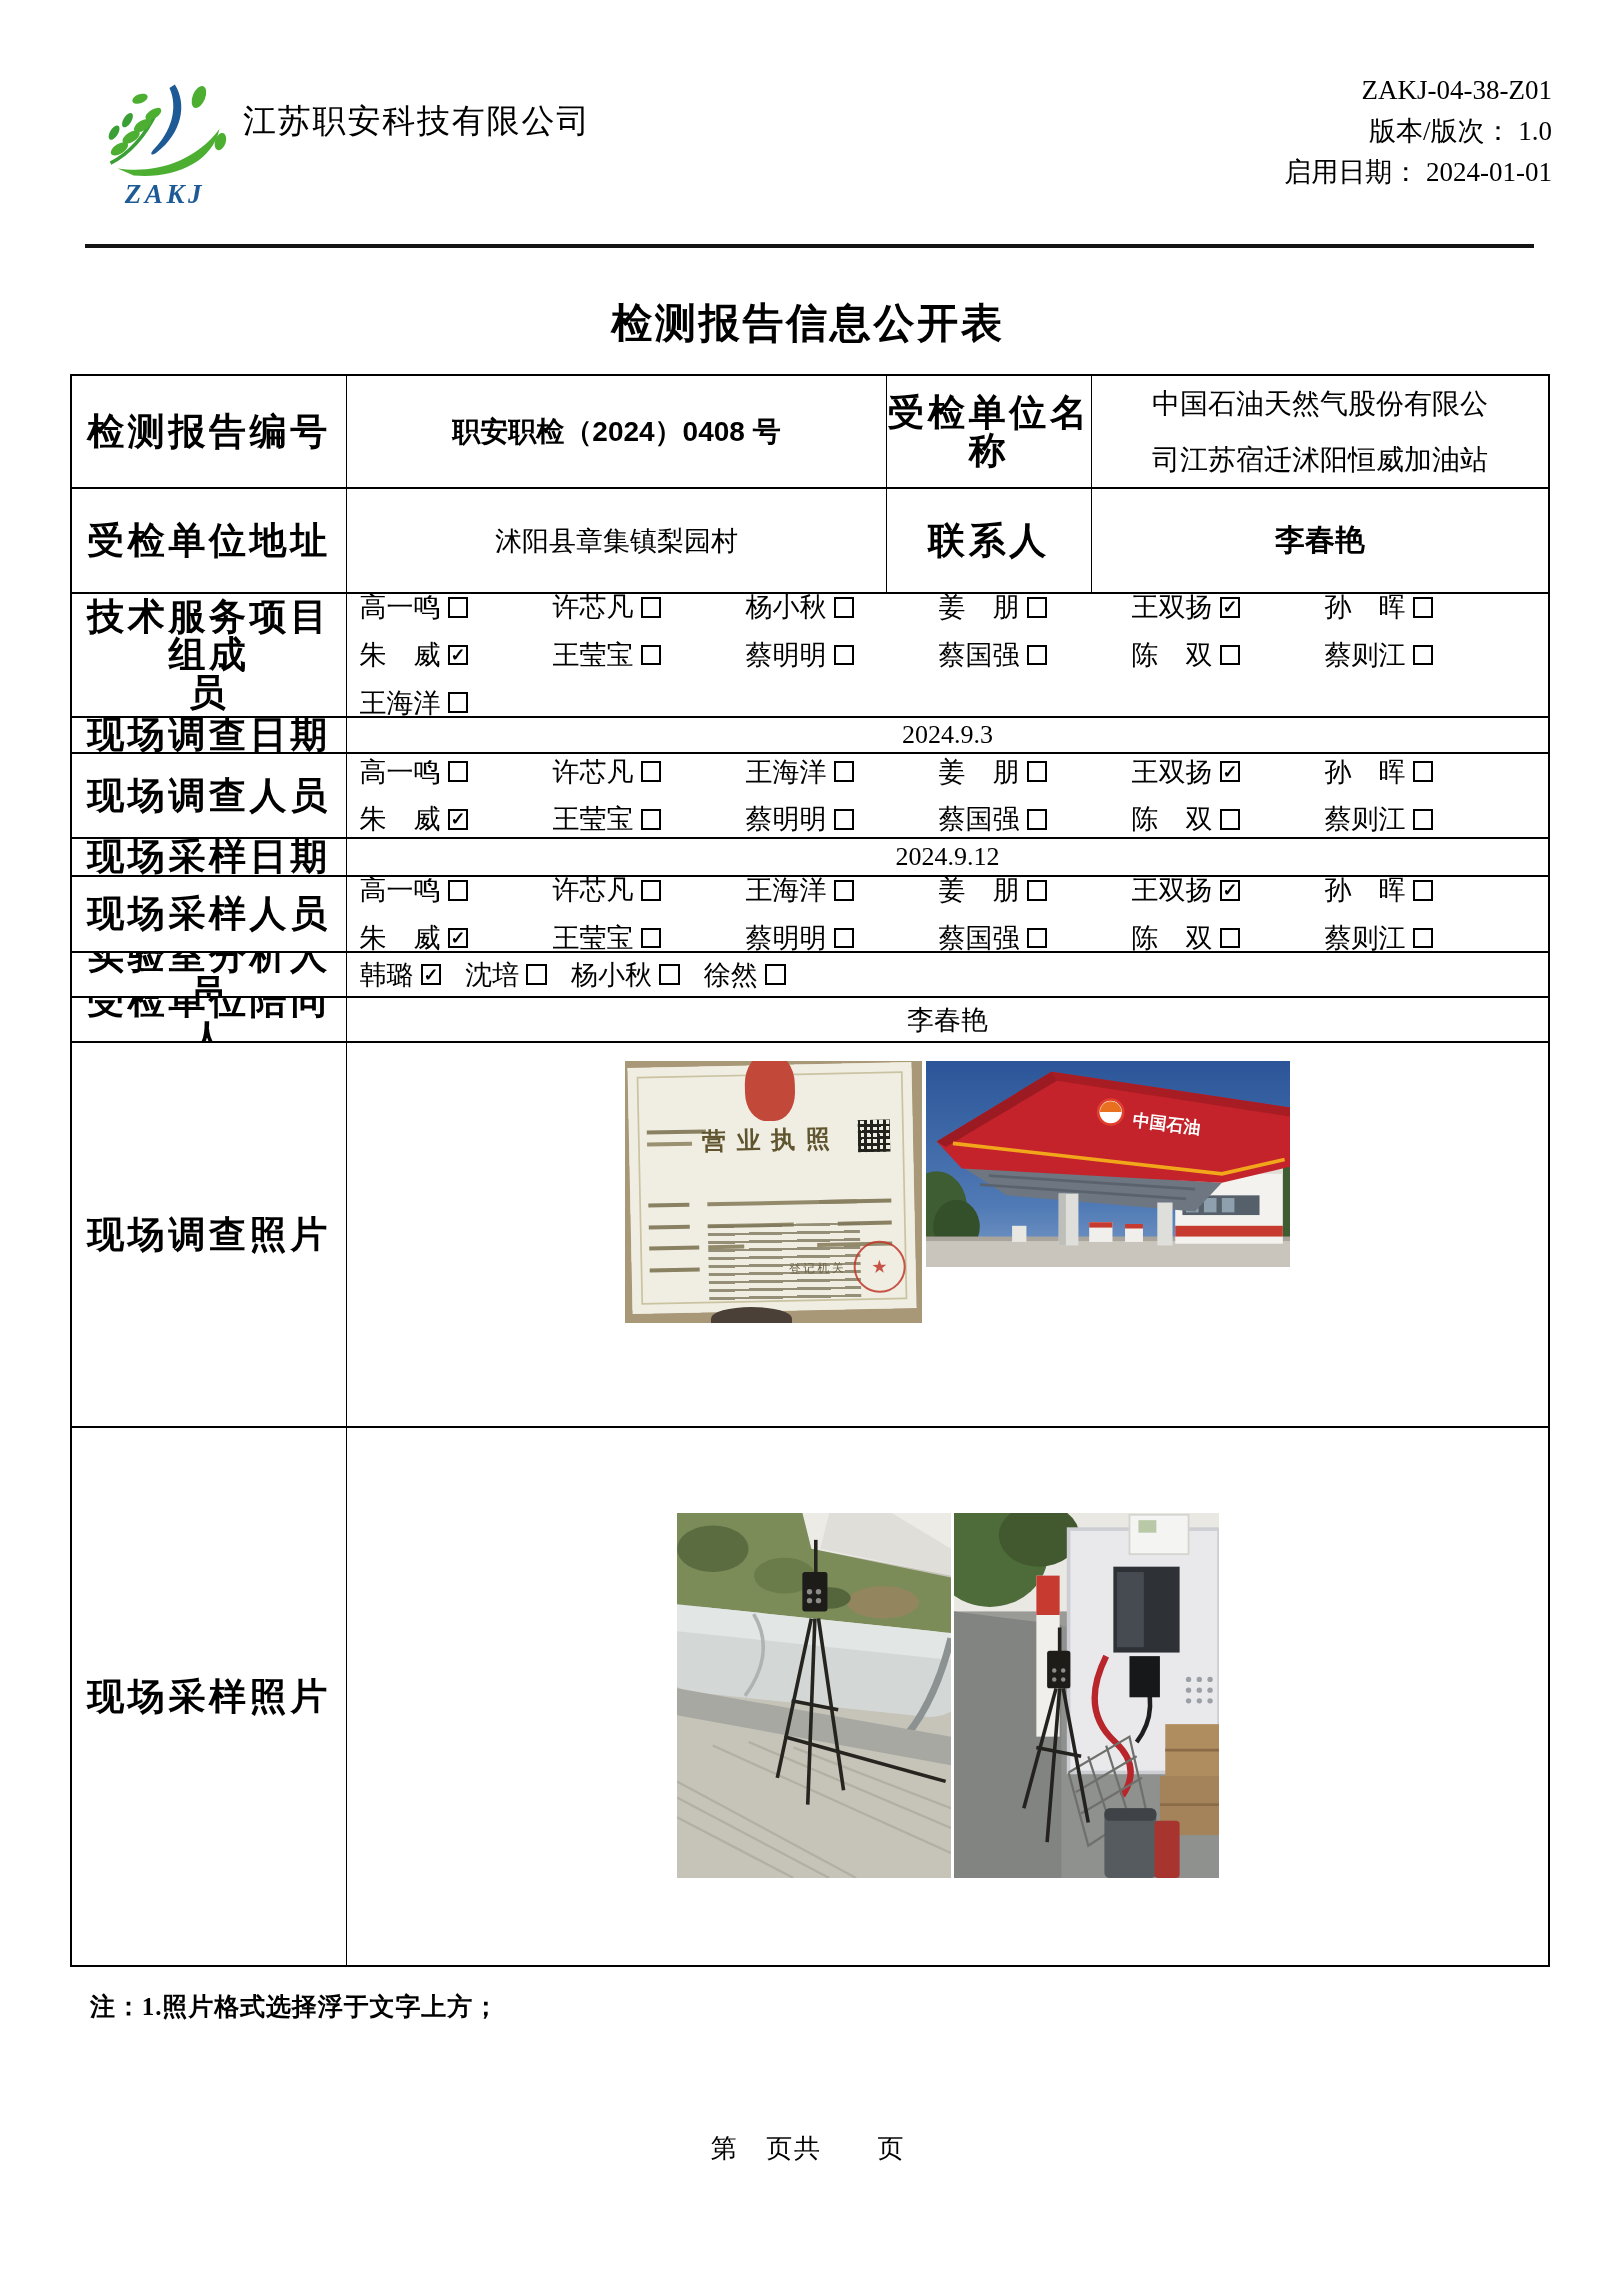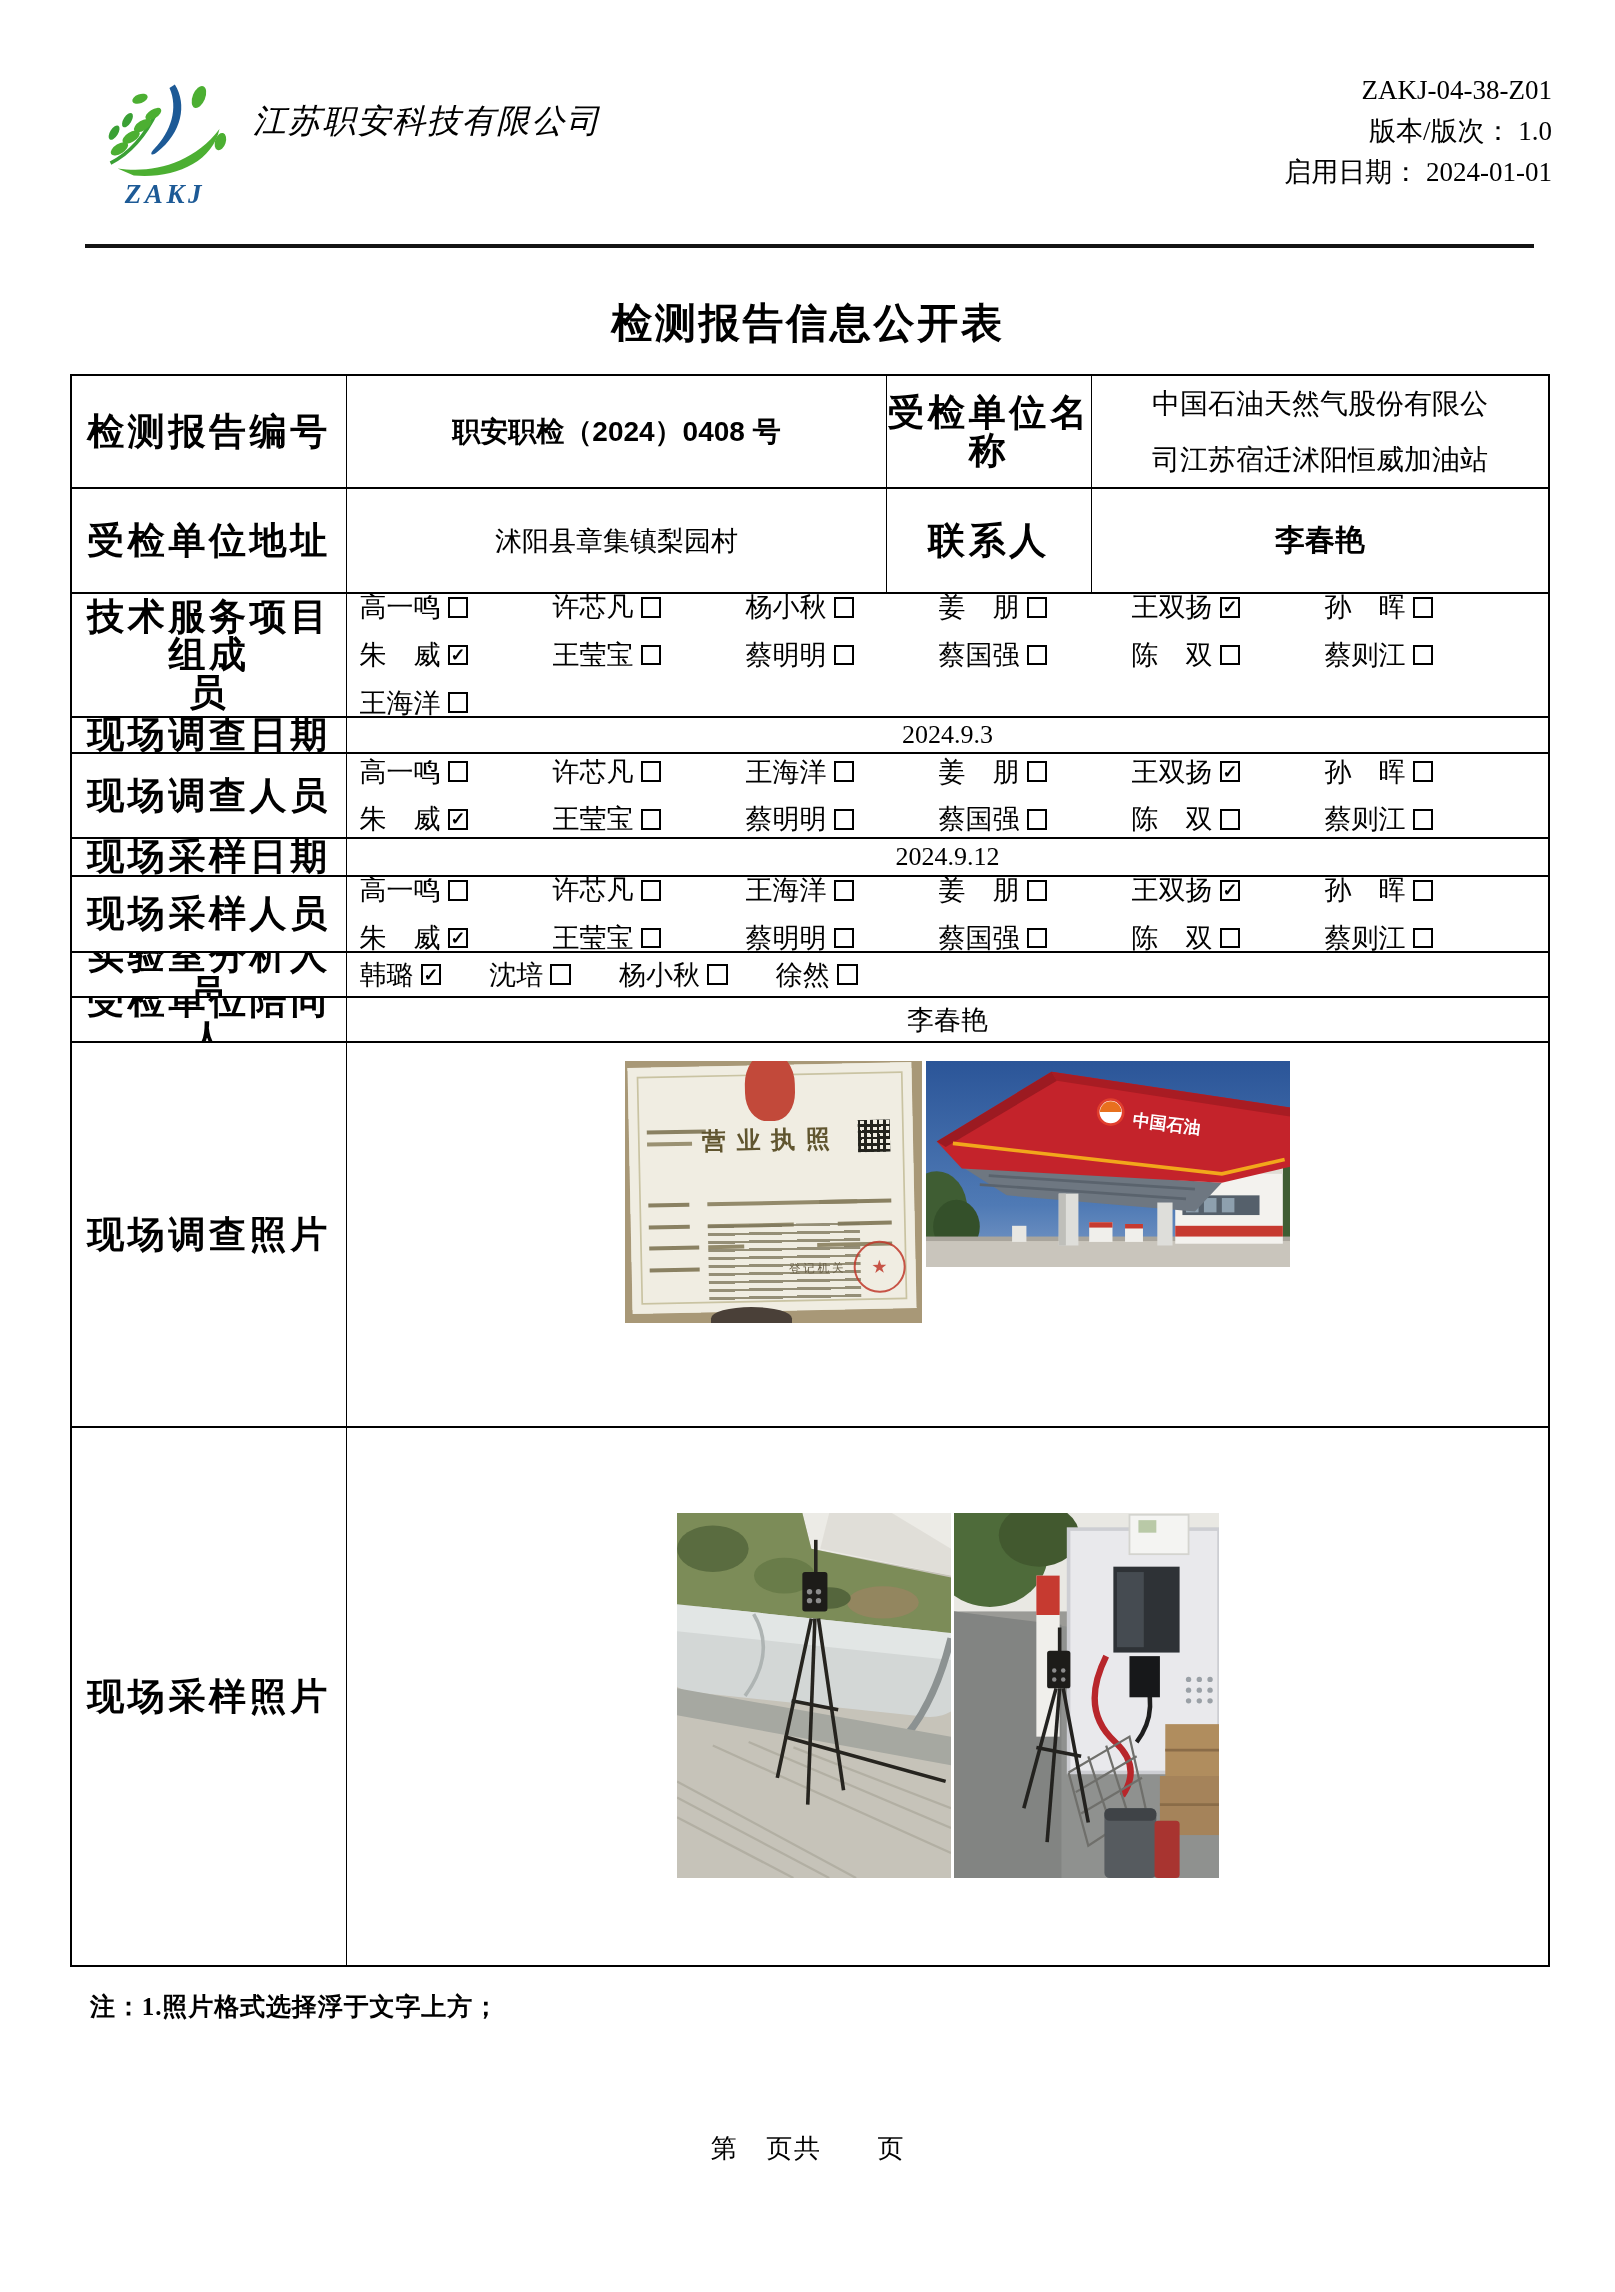--- a/index.html
+++ b/index.html
@@ -5,21 +5,21 @@
   * { margin:0; padding:0; box-sizing:border-box; }
   html,body { background:#888; }
   .page { position:relative; width:1616px; height:2293px; background:#ffffff;
           font-family:"Liberation Serif","DejaVu Serif",serif; color:#000; margin:0 auto; overflow:hidden; }
 
   
   .logo { position:absolute; left:82px; top:77px; width:166px; height:143px; text-align:center; }
   .logo svg { display:block; margin:0 auto; }
   .logo-text { font-style:italic; font-weight:bold; font-size:27px; color:#1d5a96;
                letter-spacing:3.6px; margin-top:-3.6px; font-family:"Liberation Serif",serif; }
-  .company-name { position:absolute; left:253px; top:99px; font-size:33px; letter-spacing:1.8px;font-style:italic; }
+  .company-name { position:absolute; left:243px; top:99px; font-size:33px; letter-spacing:1.8px; }
   .doc-meta { position:absolute; right:64px; top:70px; text-align:right; font-size:27px; line-height:41px; }
   .header-rule { position:absolute; left:85px; top:244px; width:1449px; height:3.6px; background:#141414; }
 
   .title { position:absolute; left:0; top:296px; width:100%; text-align:center;
            font-family:"Liberation Sans","DejaVu Sans",sans-serif; font-weight:bold;
            font-size:41px; letter-spacing:2.7px; }
 
   
   .form-table { position:absolute; left:70px; top:374px; width:1480px; border:2.7px solid #000; background:#fff; }
   .row { display:flex; border-bottom:2.7px solid #000; }
@@ -45,21 +45,21 @@
   .v-date { font-size:26px; }
   .v-accompany { font-size:27px; }
 
   .members-cell { justify-content:flex-start; padding-left:12.5px; }
   .members { display:flex; flex-wrap:wrap; row-gap:11.6px; width:100%; align-items:center; }
   .member { display:inline-flex; align-items:center; width:193px; }
   .mname { font-family:"Liberation Sans","DejaVu Sans",sans-serif; font-size:27px; white-space:pre; }
   .cb { width:20.6px; height:20.6px; border:2.7px solid #000; margin-left:7.2px; flex:0 0 auto;
         display:flex; align-items:center; justify-content:center;
         font-size:18px; font-weight:bold; line-height:1; background:#fff; }
-  .members.lab .member { width:auto; margin-right:48px; }
+  .members.lab .member { width:auto; margin-right:24px; }
 
   .photo-cell { display:block; padding:0; }
 
   
   .photoA { position:absolute; left:278px; top:18px; width:297px; height:262px; background:#a89877; overflow:hidden; }
   .pA-paper { position:absolute; left:5.4px; top:3.6px; right:7.2px; bottom:12.5px; background:#f0ede2;
               transform:rotate(-1.2deg); box-shadow:inset 0 0 0 9px #f0ede2, inset 0 0 0 10.7px #c9c3a2; }
   .pA-emblem { position:absolute; left:50%; top:-12.5px; width:50px; height:68px; margin-left:-25px;
                background:#c2493a; border-radius:46% 46% 42% 42%; }
   .pA-title { position:absolute; left:0; top:59px; width:100%; text-align:center;

